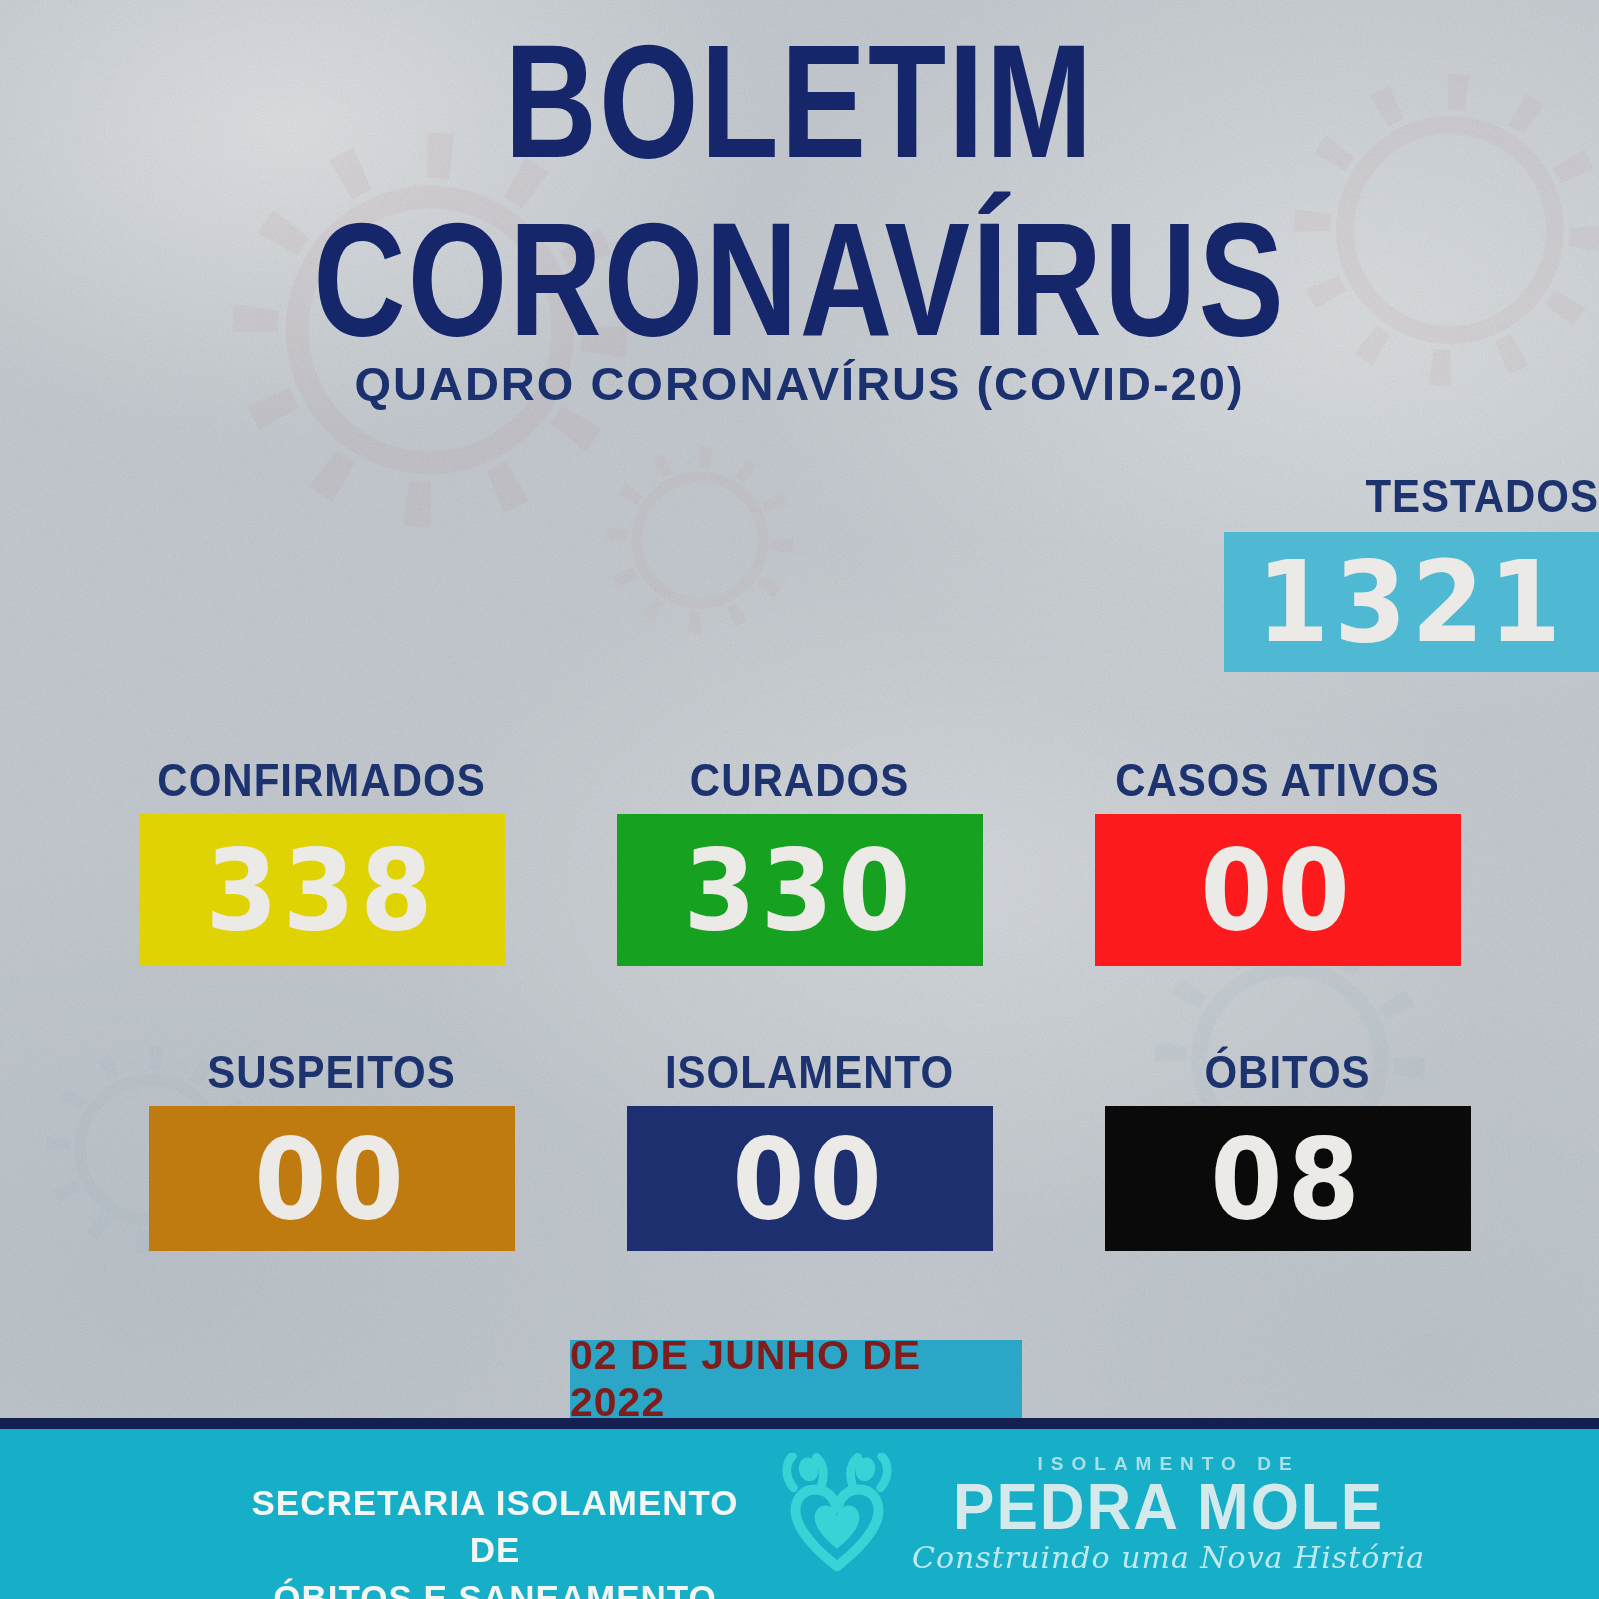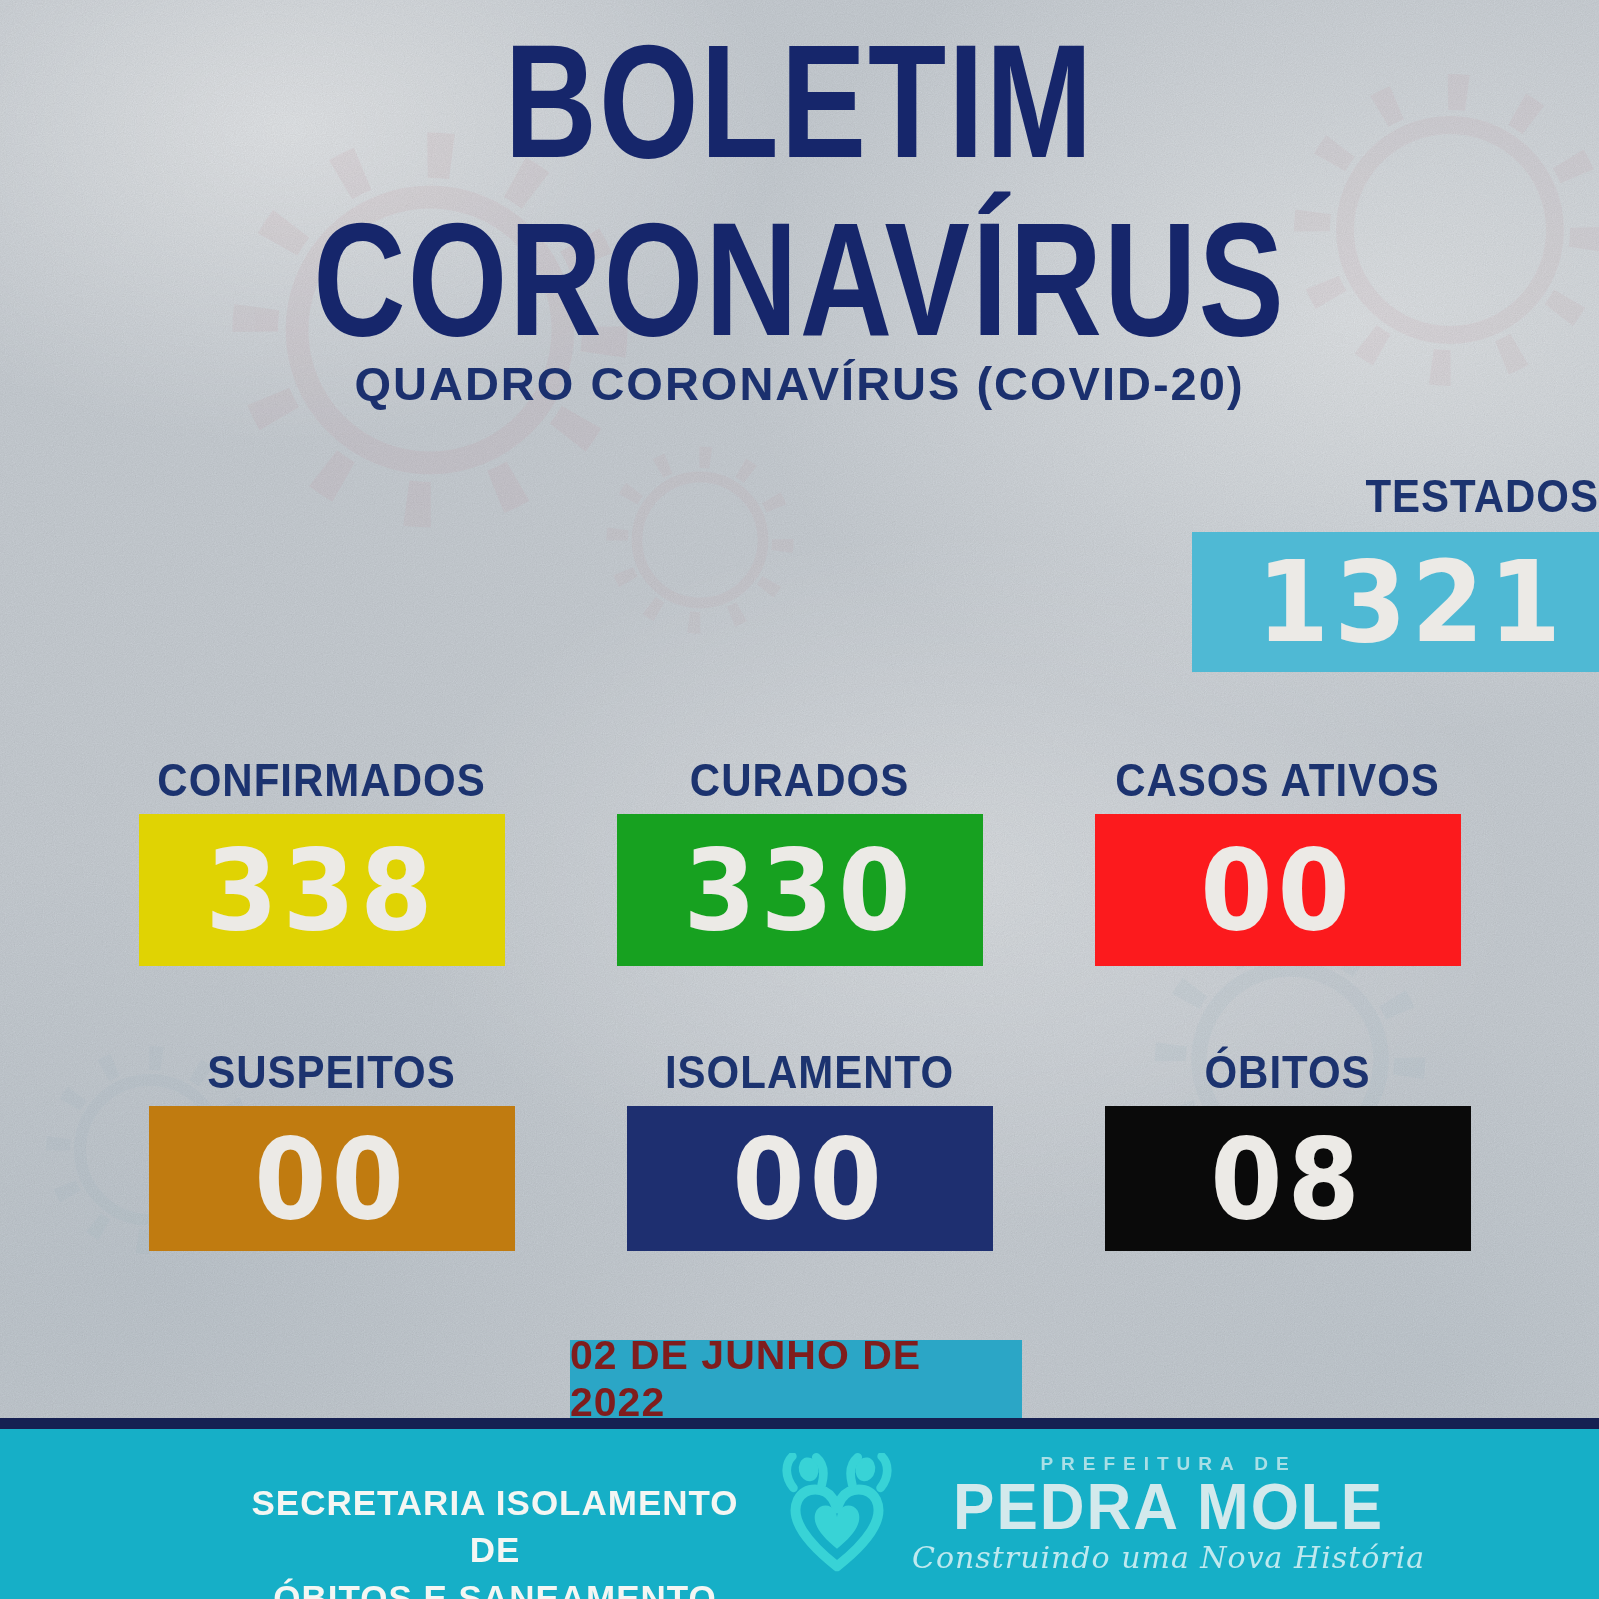--- a/index.html
+++ b/index.html
@@ -46,21 +46,21 @@
   .stat-box{
     display:flex;align-items:center;justify-content:center;
   }
   .stat-value{
     font-family:"DejaVu Sans", sans-serif;
     font-weight:bold;color:#eceae6;
     font-size:104px;letter-spacing:5px;
     transform:scaleY(1.08);
   }
   .testados{position:absolute;top:472px;left:0;right:0;display:flex;flex-direction:column;align-items:flex-end;}
-  .testados .stat-box{width:375px;height:140px;margin-top:12px;padding-left:32px;}
+  .testados .stat-box{width:375px;height:140px;margin-top:12px;}
 
   .stat-row{
     position:absolute;left:0;right:0;
     display:flex;justify-content:center;gap:112px;
   }
   .row1{top:756px;}
   .row2{top:1048px;margin-left:20px;}
   .stat-col{width:366px;display:flex;flex-direction:column;align-items:center;}
   .row1 .stat-box{width:366px;height:152px;margin-top:10px;}
   .row2 .stat-box{width:366px;height:145px;margin-top:10px;}
@@ -203,21 +203,21 @@
 
           <ellipse cx="34" cy="15" rx="9" ry="11" fill="#38d3d6" transform="rotate(-12 34 15)"></ellipse>
           <ellipse cx="86" cy="15" rx="9" ry="11" fill="#38d3d6" transform="rotate(12 86 15)"></ellipse>
 
           <path d="M20,32 C12,22 12,10 19,3" stroke="#38d3d6" stroke-width="8" stroke-linecap="round"></path>
           <path d="M46,29 C49,18 47,9 41,4" stroke="#38d3d6" stroke-width="8" stroke-linecap="round"></path>
           <path d="M100,32 C108,22 108,10 101,3" stroke="#38d3d6" stroke-width="8" stroke-linecap="round"></path>
           <path d="M74,29 C71,18 73,9 79,4" stroke="#38d3d6" stroke-width="8" stroke-linecap="round"></path>
         </svg>
         <div class="logo-text">
-          <div class="logo-pretitle">PREFEITURA DE</div>
+          <div class="logo-pretitle">ISOLAMENTO DE</div>
           <div class="logo-name">PEDRA MOLE</div>
           <div class="logo-slogan">Construindo uma Nova História</div>
         </div>
       </div>
     </div>
 
   </div>
 </div>
 
 </body></html>

